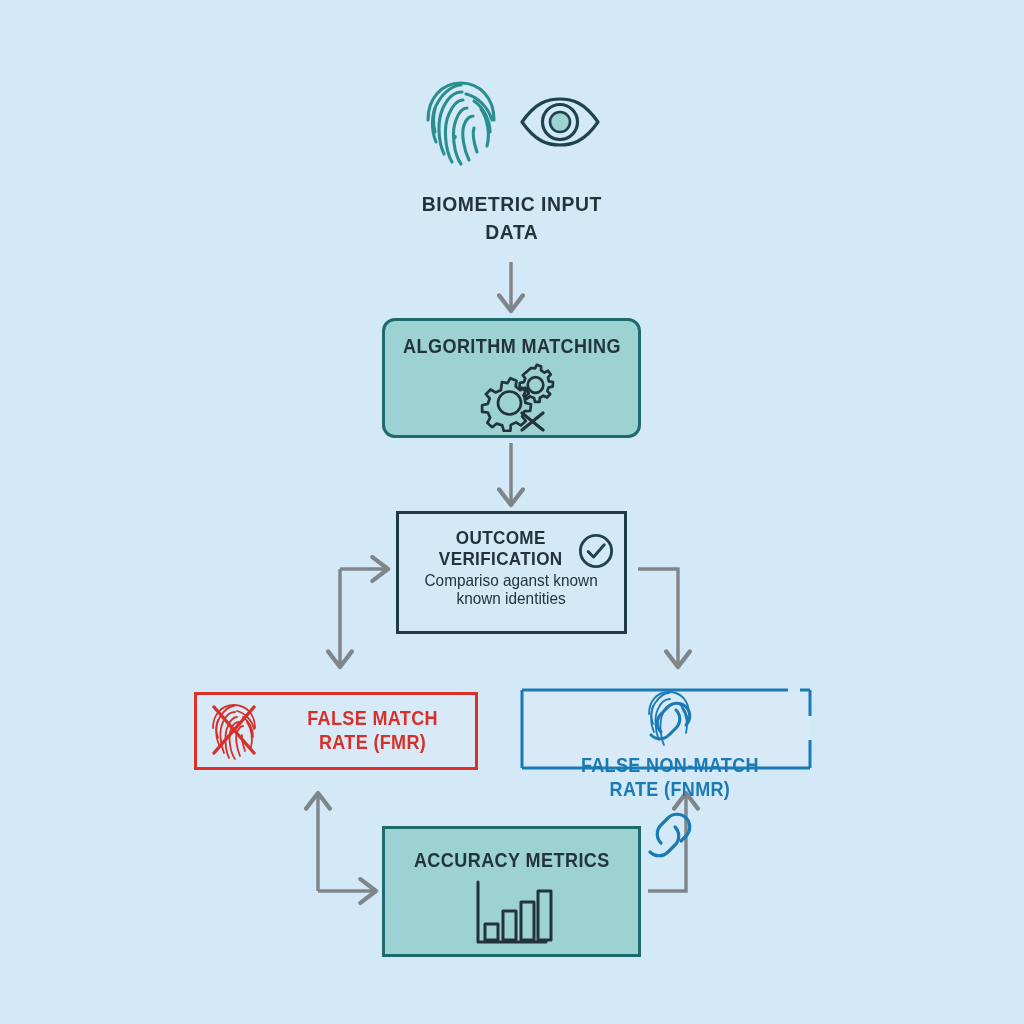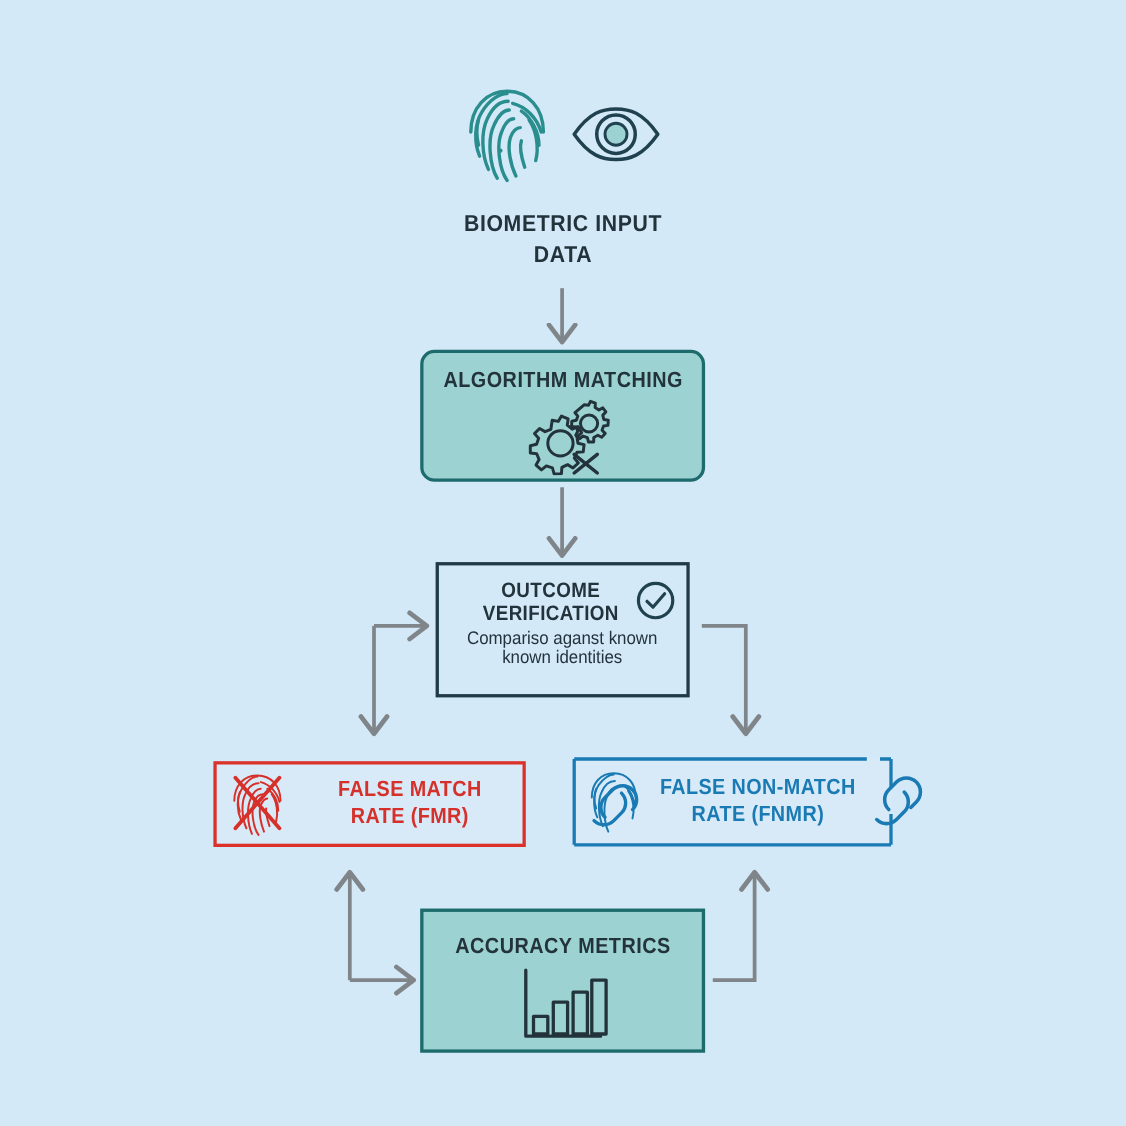--- a/index.html
+++ b/index.html
@@ -111,21 +111,21 @@
   #outcome-box {
     left: 396px;
     top: 511px;
     width: 231px;
     height: 123px;
     padding-top: 13px;
     justify-content: flex-start;
   }
   #outcome-box .outcome-head {
     display: flex;
-    align-items: flex-start;
+    align-items: flex-end;
     justify-content: center;
     gap: 7px;
     margin-left: 24px;
   }
   #outcome-box .outcome-head-text {
     font-weight: bold;
     font-size: 19px;
     line-height: 1.12;
     letter-spacing: 0.4px;
     color: #23333c;
@@ -185,20 +185,21 @@
   
   #fnmr-box {
     left: 520px;
     top: 688px;
     width: 292px;
     height: 82px;
     padding-left: 14px;
     padding-right: 6px;
     gap: 6px;
     background: transparent;
+    flex-direction: column;
   }
   #fnmr-box .metric-label { color: #1a7ab4; }
   #fnmr-border {
     position: absolute;
     left: 0; top: 0;
     width: 100%;
     height: 100%;
     z-index: -1;
   }
   #fnmr-fill {

